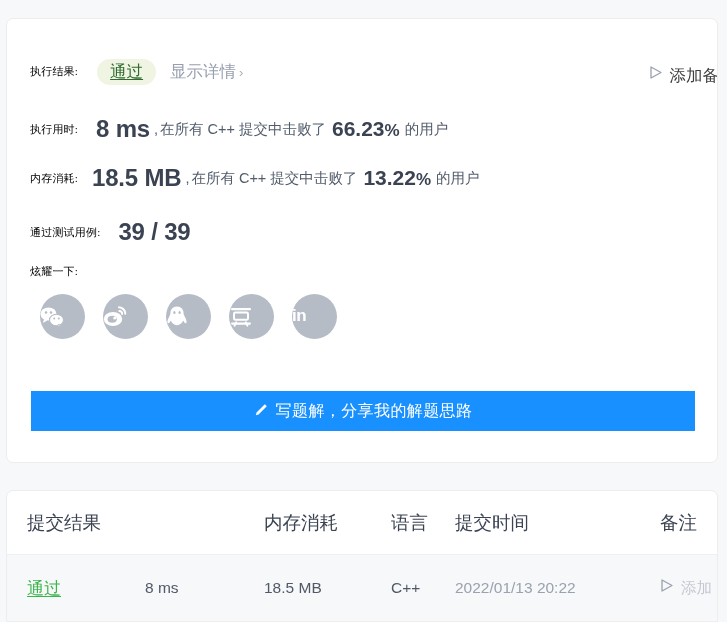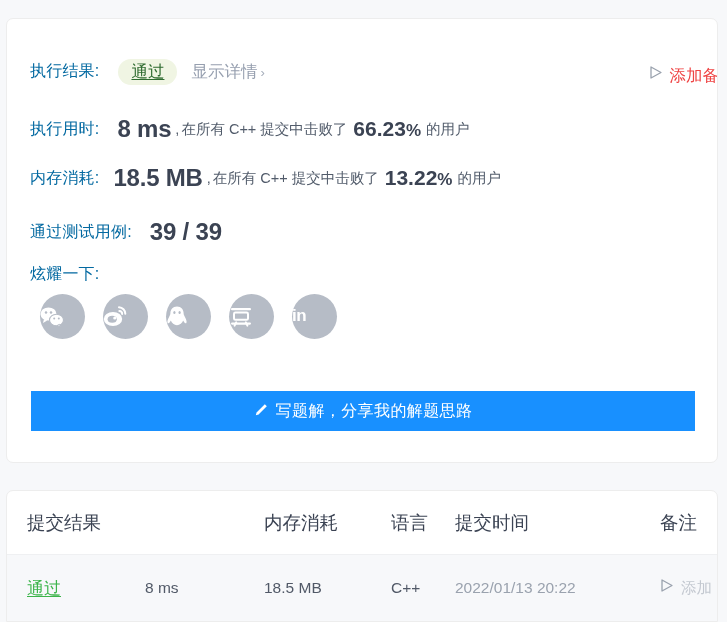--- a/index.html
+++ b/index.html
@@ -29,23 +29,24 @@
 
   .row {
     position: absolute;
     display: flex;
     align-items: center;
     white-space: nowrap;
     left: 23px;
   }
 
   .label {
-    color: #0369a1;
-    font-size: 16px;
+    color: #000000;
+    font-size: 11px;
     letter-spacing: .2px;
+    font-family: Liberation Serif, serif;
   }
 
   .big {
     font-size: 24px;
     font-weight: bold;
     color: #3b4353;
     letter-spacing: -0.2px;
   }
 
   .smalltxt {
@@ -70,21 +71,21 @@
     margin-left: 14px;
     color: #969faf;
     font-size: 16.5px;
   }
   .chev { font-size: 13px; margin-left: 3px; color:#a7afbc; }
 
   .add-note-top {
     position: absolute;
     right: -2px; top: 46px;
     display: flex; 
-    color: #ef4444;
+    color: #404040;
     font-size: 16.5px;
     white-space: nowrap;
   }
   .flag {
     display: inline-block;
     margin-right: 7px;
     position: relative; top: 1px;
   }
 
   

